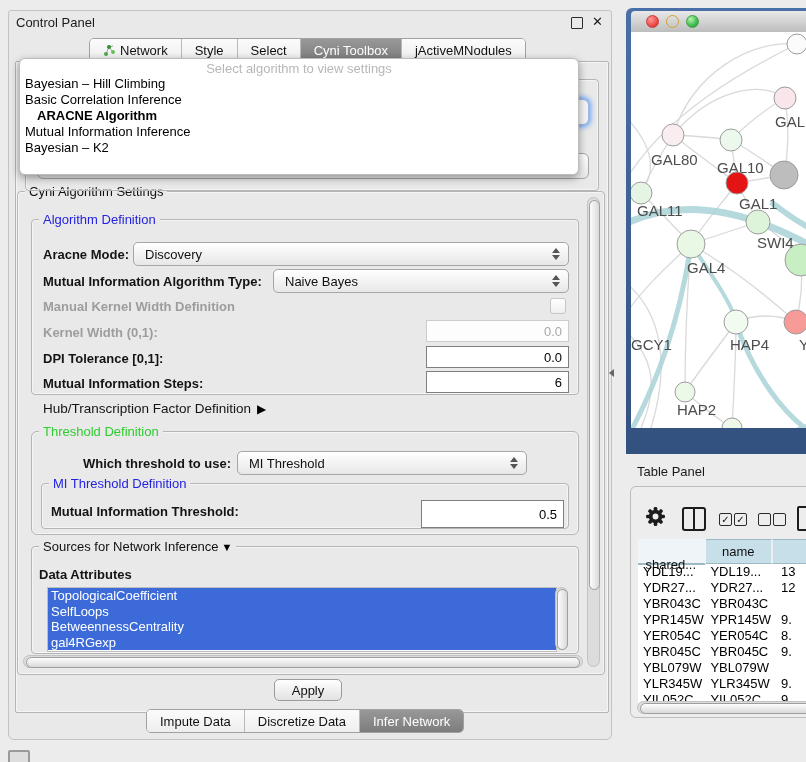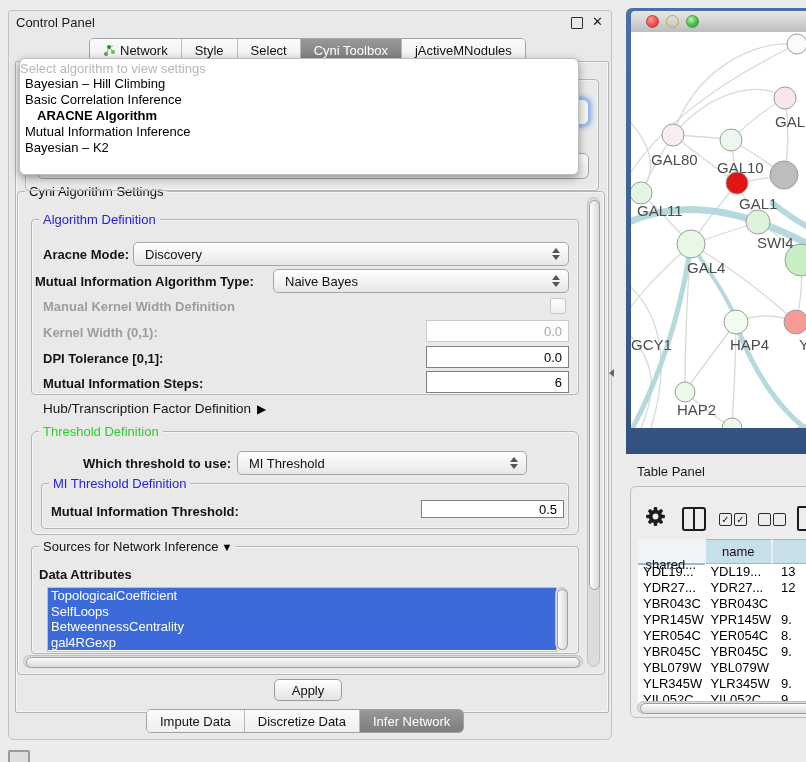--- a/index.html
+++ b/index.html
@@ -45,21 +45,21 @@
   .tfield.disabled{border-color:#cccccc;color:#a8a8a8;background:#fdfdfd;}
   .checkbox{position:absolute;width:14px;height:14px;border:1px solid #c6c6c6;border-radius:3px;background:linear-gradient(#ffffff,#efefef);}
   
   .vscroll{position:absolute;width:13px;background:#dcdcdc;border:1px solid #c2c2c2;border-radius:7px;box-sizing:border-box;}
   .vthumb{position:absolute;left:1px;width:9px;background:linear-gradient(90deg,#fdfdfd,#d9d9d9);border:1px solid #9e9e9e;border-radius:6px;}
   .hscroll{position:absolute;height:13px;background:#dcdcdc;border:1px solid #c2c2c2;border-radius:7px;box-sizing:border-box;}
   .hthumb{position:absolute;top:1px;height:9px;background:linear-gradient(#fdfdfd,#d9d9d9);border:1px solid #9e9e9e;border-radius:6px;}
   
   .popup{position:absolute;left:10px;top:47px;width:560px;height:117px;background:#fff;
     border:1px solid #bdbdbd;border-radius:6px;box-shadow:0 3px 9px rgba(0,0,0,.38);z-index:30;padding-top:2px;box-sizing:border-box;}
-  .popup-prompt{font-size:13px;color:#b7b7b7;text-align:left;line-height:15px;}
+  .popup-prompt{font-size:13px;color:#b7b7b7;text-align:center;line-height:15px;}
   .popup-item{font-size:13px;color:#000;line-height:16px;padding-left:5px;white-space:nowrap;}
   .popup-item.selected-alg{font-weight:bold;padding-left:17px;}
   
   .combo-frag-a{position:absolute;box-sizing:border-box;border:1px solid #9cb8e6;border-radius:6px;background:#f4f4f4;
     box-shadow:0 0 5px 2px rgba(92,152,246,.85);z-index:5;}
   .combo-frag-b{position:absolute;box-sizing:border-box;border:1px solid #a6a6a6;border-radius:6px;background:linear-gradient(#fff,#e9e9e9);
     font-size:13px;color:#9a9a9a;display:flex;align-items:center;padding-left:9px;z-index:5;}
   
   .attr-list{position:absolute;background:#fff;border:1px solid #bfbfbf;overflow:hidden;}
   .attr-item{height:15.5px;line-height:15.5px;font-size:13px;color:#fff;background:var(--sel-blue);padding-left:3px;white-space:nowrap;}
@@ -160,21 +160,21 @@
   </div>
 
   <div class="groupbox" style="left:22px;top:208px;width:546px;height:174px;">
     <span class="gb-title blue">Algorithm Definition</span>
   </div>
   <span class="lbl" style="left:34px;top:236px;">Aracne Mode:</span>
   <div class="combo" style="left:124px;top:231px;width:436px;height:24px;">
     <span>Discovery</span>
     <span class="arrows"></span>
   </div>
-  <span class="lbl" style="left:26px;top:263px;">Mutual Information Algorithm Type:</span>
+  <span class="lbl" style="left:34px;top:263px;">Mutual Information Algorithm Type:</span>
   <div class="combo" style="left:264px;top:258px;width:296px;height:24px;">
     <span>Naive Bayes</span>
     <span class="arrows"></span>
   </div>
   <span class="lbl disabled" style="left:34px;top:288px;">Manual Kernel Width Definition</span>
   <div class="checkbox" style="left:541px;top:287px;"></div>
   <span class="lbl disabled" style="left:34px;top:314px;">Kernel Width (0,1):</span>
   <div class="tfield disabled" style="left:417px;top:309px;width:143px;height:22px;">
     <span>0.0</span>
   </div>
@@ -196,21 +196,21 @@
   </div>
   <span class="lbl" style="left:74px;top:445px;">Which threshold to use:</span>
   <div class="combo" style="left:228px;top:440px;width:290px;height:24px;">
     <span>MI Threshold</span>
     <span class="arrows"></span>
   </div>
   <div class="groupbox" style="left:32px;top:472px;width:526px;height:44px;">
     <span class="gb-title blue">MI Threshold Definition</span>
   </div>
   <span class="lbl" style="left:42px;top:493px;">Mutual Information Threshold:</span>
-  <div class="tfield" style="left:412px;top:489px;width:143px;height:18px;">
+  <div class="tfield" style="left:412px;top:489px;width:143px;height:28px;">
     <span>0.5</span>
   </div>
 
   <div class="groupbox" style="left:22px;top:535px;width:546px;height:106px;">
     <span class="gb-title"><span>Sources for Network Inference</span><span class="src-arrow">▼</span></span>
   </div>
   <span class="lbl" style="left:30px;top:556px;">Data Attributes</span>
   <div class="attr-list" style="left:38px;top:576px;width:508px;height:63px;" id="attr-list">
       <div class="attr-item">TopologicalCoefficient</div>
       <div class="attr-item">SelfLoops</div>

